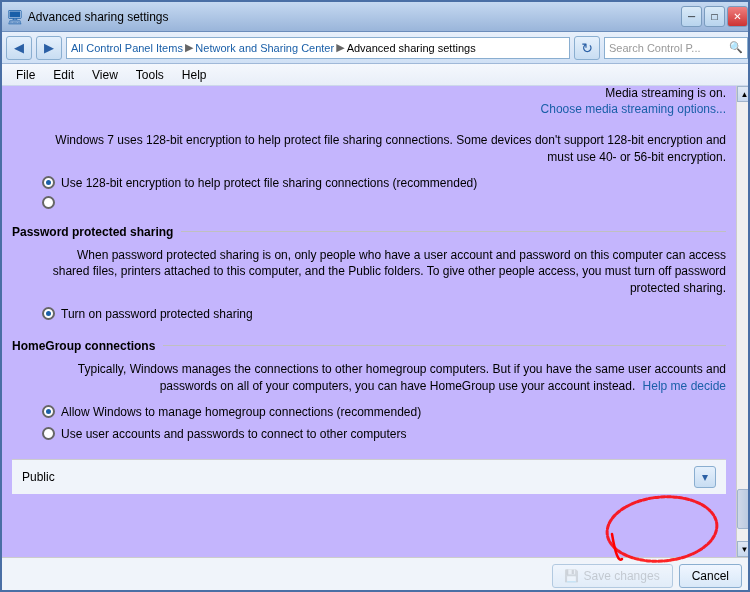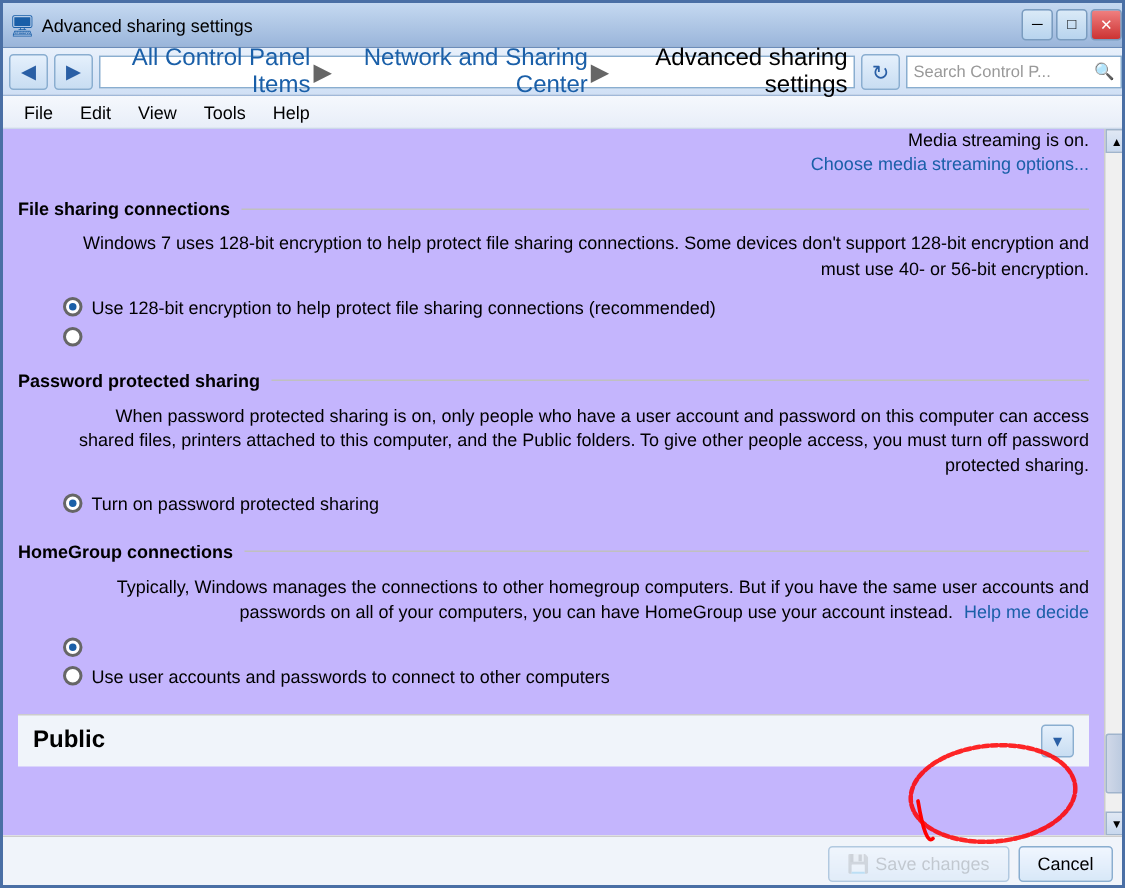--- a/index.html
+++ b/index.html
@@ -76,21 +76,21 @@
       color: #2a5fa5;
     }
     .address-path {
       flex: 1;
       height: 22px;
       border: 1px solid #8aaed0;
       background: white;
       display: flex;
       align-items: center;
       padding: 0 4px;
-      font-size: 16px;
+      font-size: 11px;
       color: #000;
       text-align: right;
     }
     .address-path .sep { color: #666; margin: 0 2px; }
     .address-path .current { color: #000; }
     .address-path .link { color: #1a5fa8; cursor: pointer; }
     .refresh-btn {
       width: 26px;
       height: 24px;
       border: 1px solid #8aaed0;
@@ -217,22 +217,22 @@
     .public-bar {
       display: flex;
       align-items: center;
       justify-content: space-between;
       border-top: 1px solid #ccc;
       padding: 6px 10px;
       background: #f0f4fa;
       margin-top: 4px;
     }
     .public-label {
-      font-size: 16px;
-      font-weight: bold;
+      font-size: 12px;
+      font-weight: normal;
     }
     .expand-btn {
       width: 22px;
       height: 22px;
       border: 1px solid #8aaed0;
       border-radius: 3px;
       background: linear-gradient(to bottom, #e5f0fc, #c8ddf2);
       display: flex;
       align-items: center;
       justify-content: center;
@@ -376,24 +376,20 @@
         <div class="section">
           <div class="media-row">
             <p style="padding-left:10px; font-size:12px; margin-bottom:2px;">Media streaming is on.</p>
             <p style="padding-left:10px;">
               <a class="link-text">Choose media streaming options...</a>
             </p>
           </div>
         </div>
 
         <div class="section">
-          <div class="section-header">
-            <span class="section-title">File sharing connections</span>
-            <div class="section-line"></div>
-          </div>
           <div class="section-body">
             <p class="desc-text">Windows 7 uses 128-bit encryption to help protect file sharing connections. Some devices don't support 128-bit encryption and must use 40- or 56-bit encryption.</p>
             <div class="radio-option">
               <div class="radio-input checked"></div>
               <span>Use 128-bit encryption to help protect file sharing connections (recommended)</span>
             </div>
             <div class="radio-option">
               <div class="radio-input"></div>
             </div>
           </div>
@@ -418,20 +414,21 @@
             <span class="section-title">HomeGroup connections</span>
             <div class="section-line"></div>
           </div>
           <div class="section-body">
             <p class="desc-text">
               <span>Typically, Windows manages the connections to other homegroup computers. But if you have the same user accounts and passwords on all of your computers, you can have HomeGroup use your account instead.</span>
               <a class="link-text" style="margin-left:4px;">Help me decide</a>
             </p>
             <div class="radio-option">
               <div class="radio-input checked"></div>
+              <span>Allow Windows to manage homegroup connections (recommended)</span>
             </div>
             <div class="radio-option">
               <div class="radio-input"></div>
               <span>Use user accounts and passwords to connect to other computers</span>
             </div>
           </div>
         </div>
 
         <div class="public-bar">
           <span class="public-label">Public</span>

